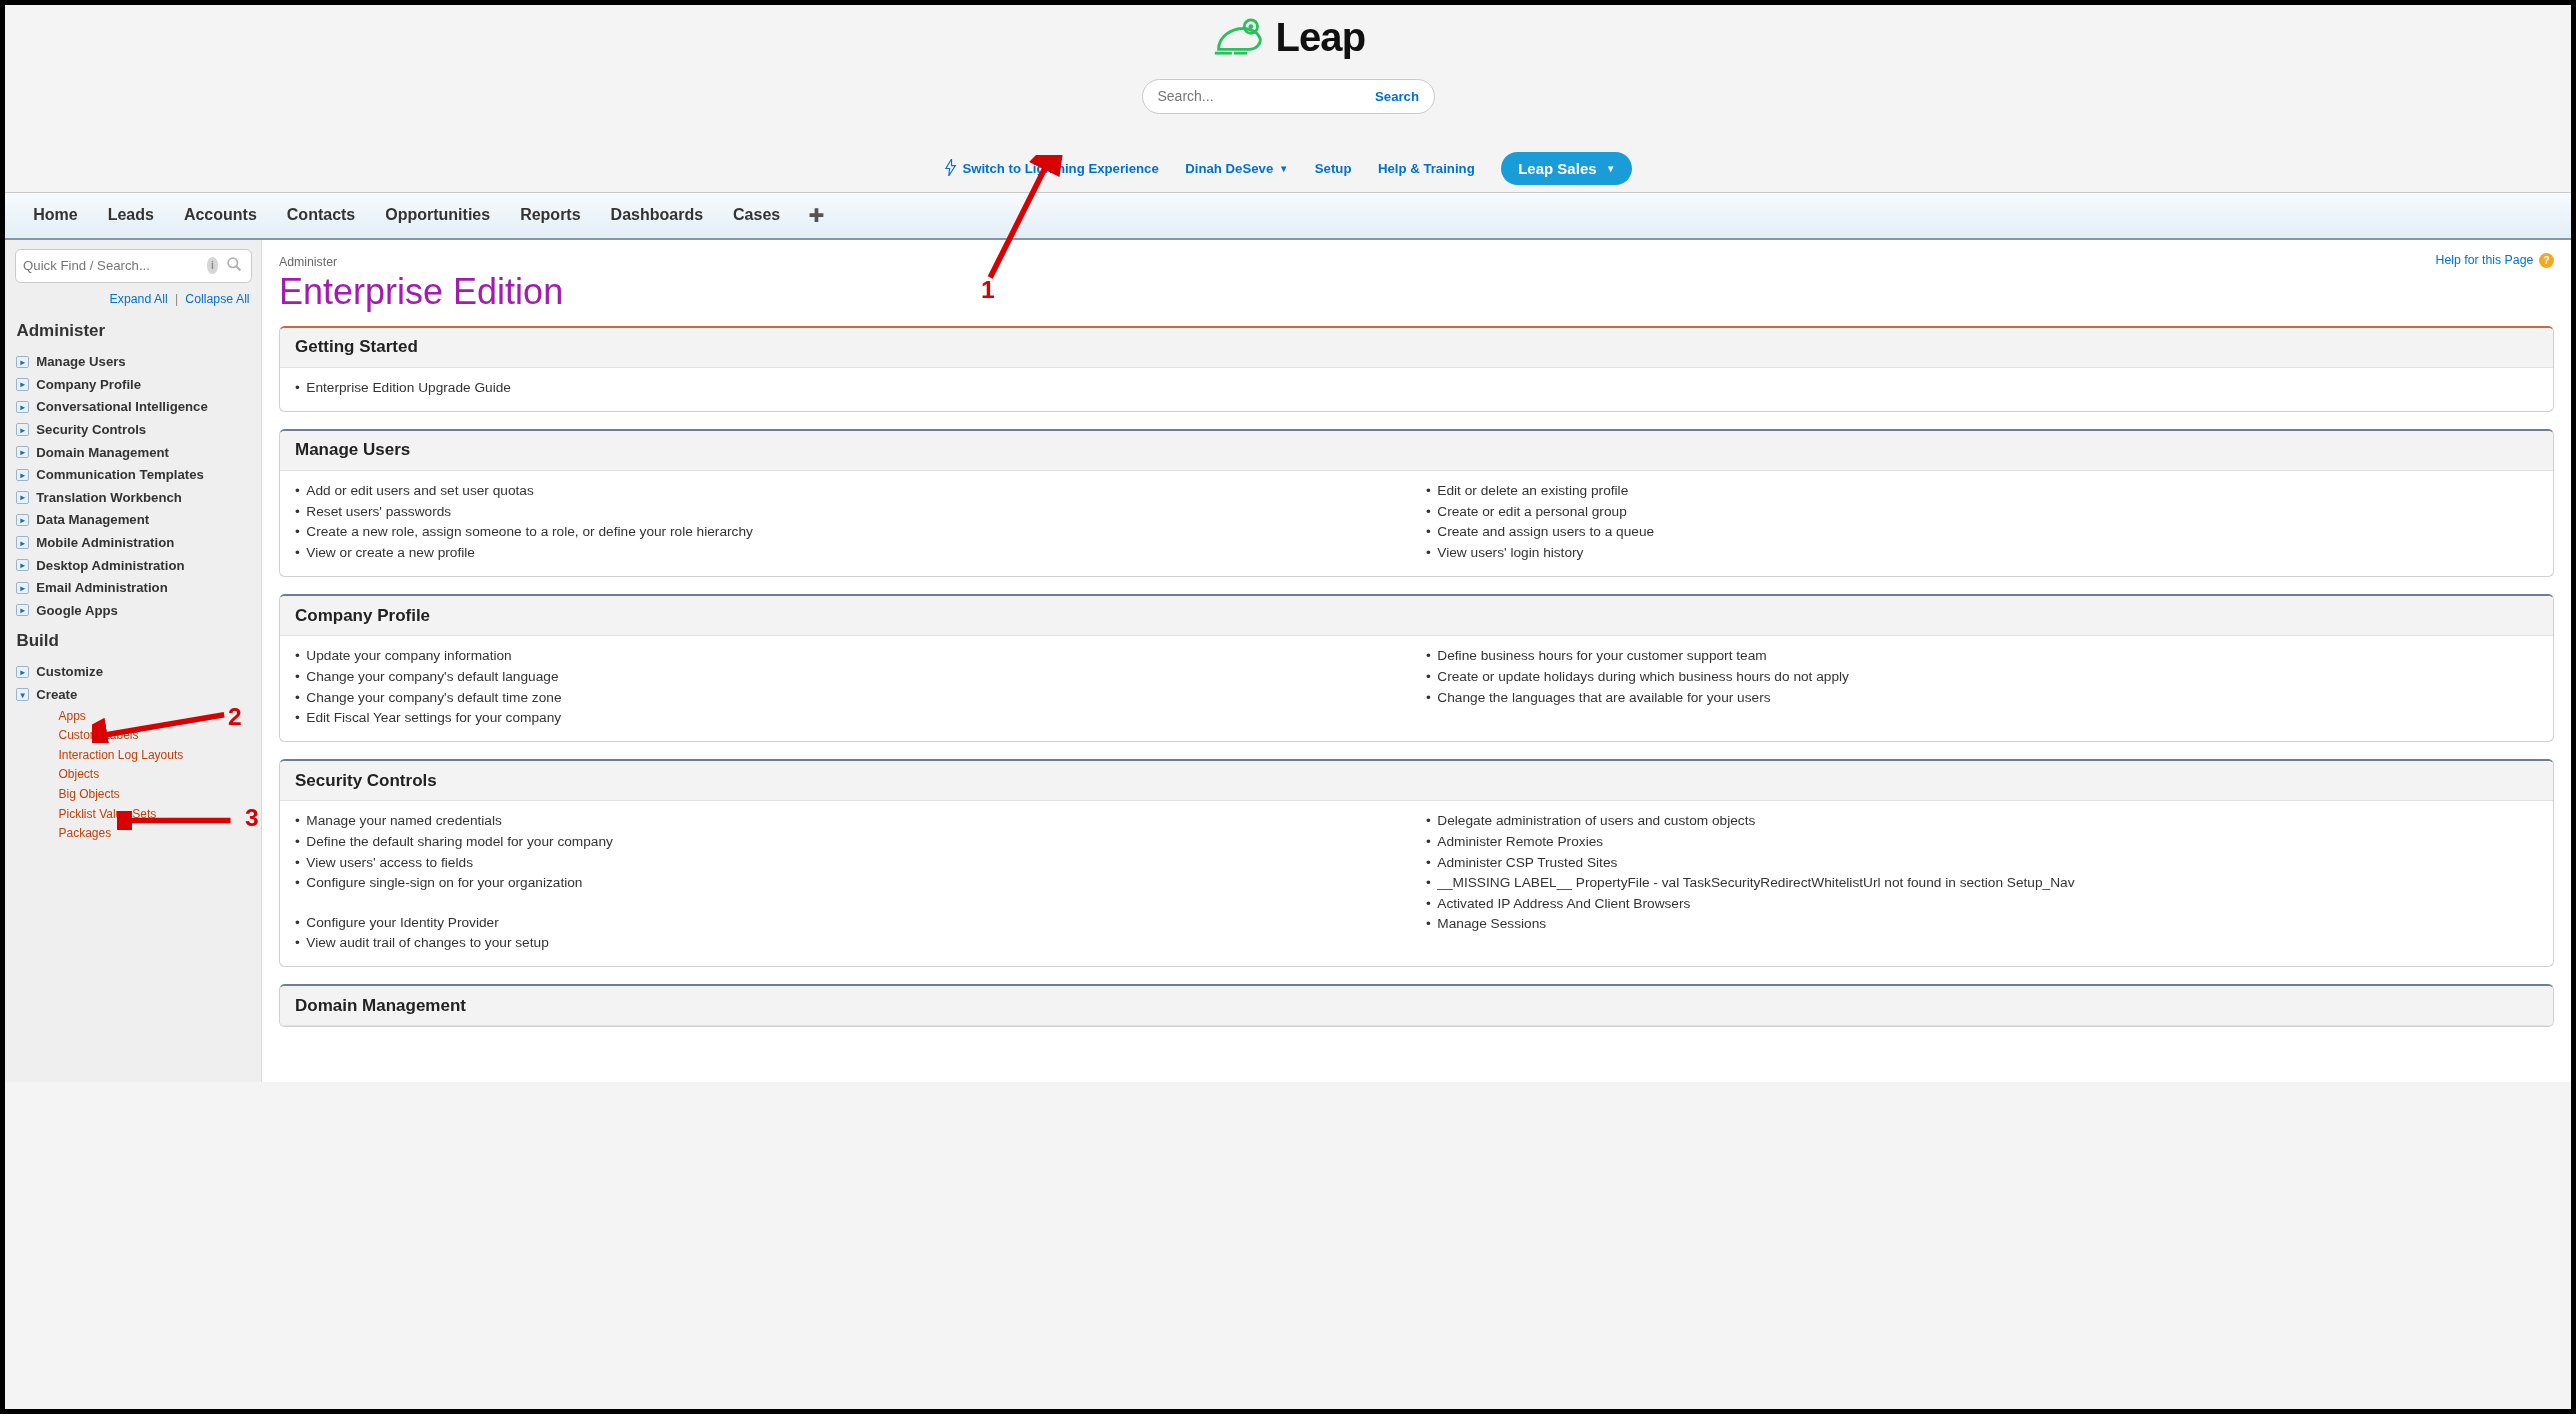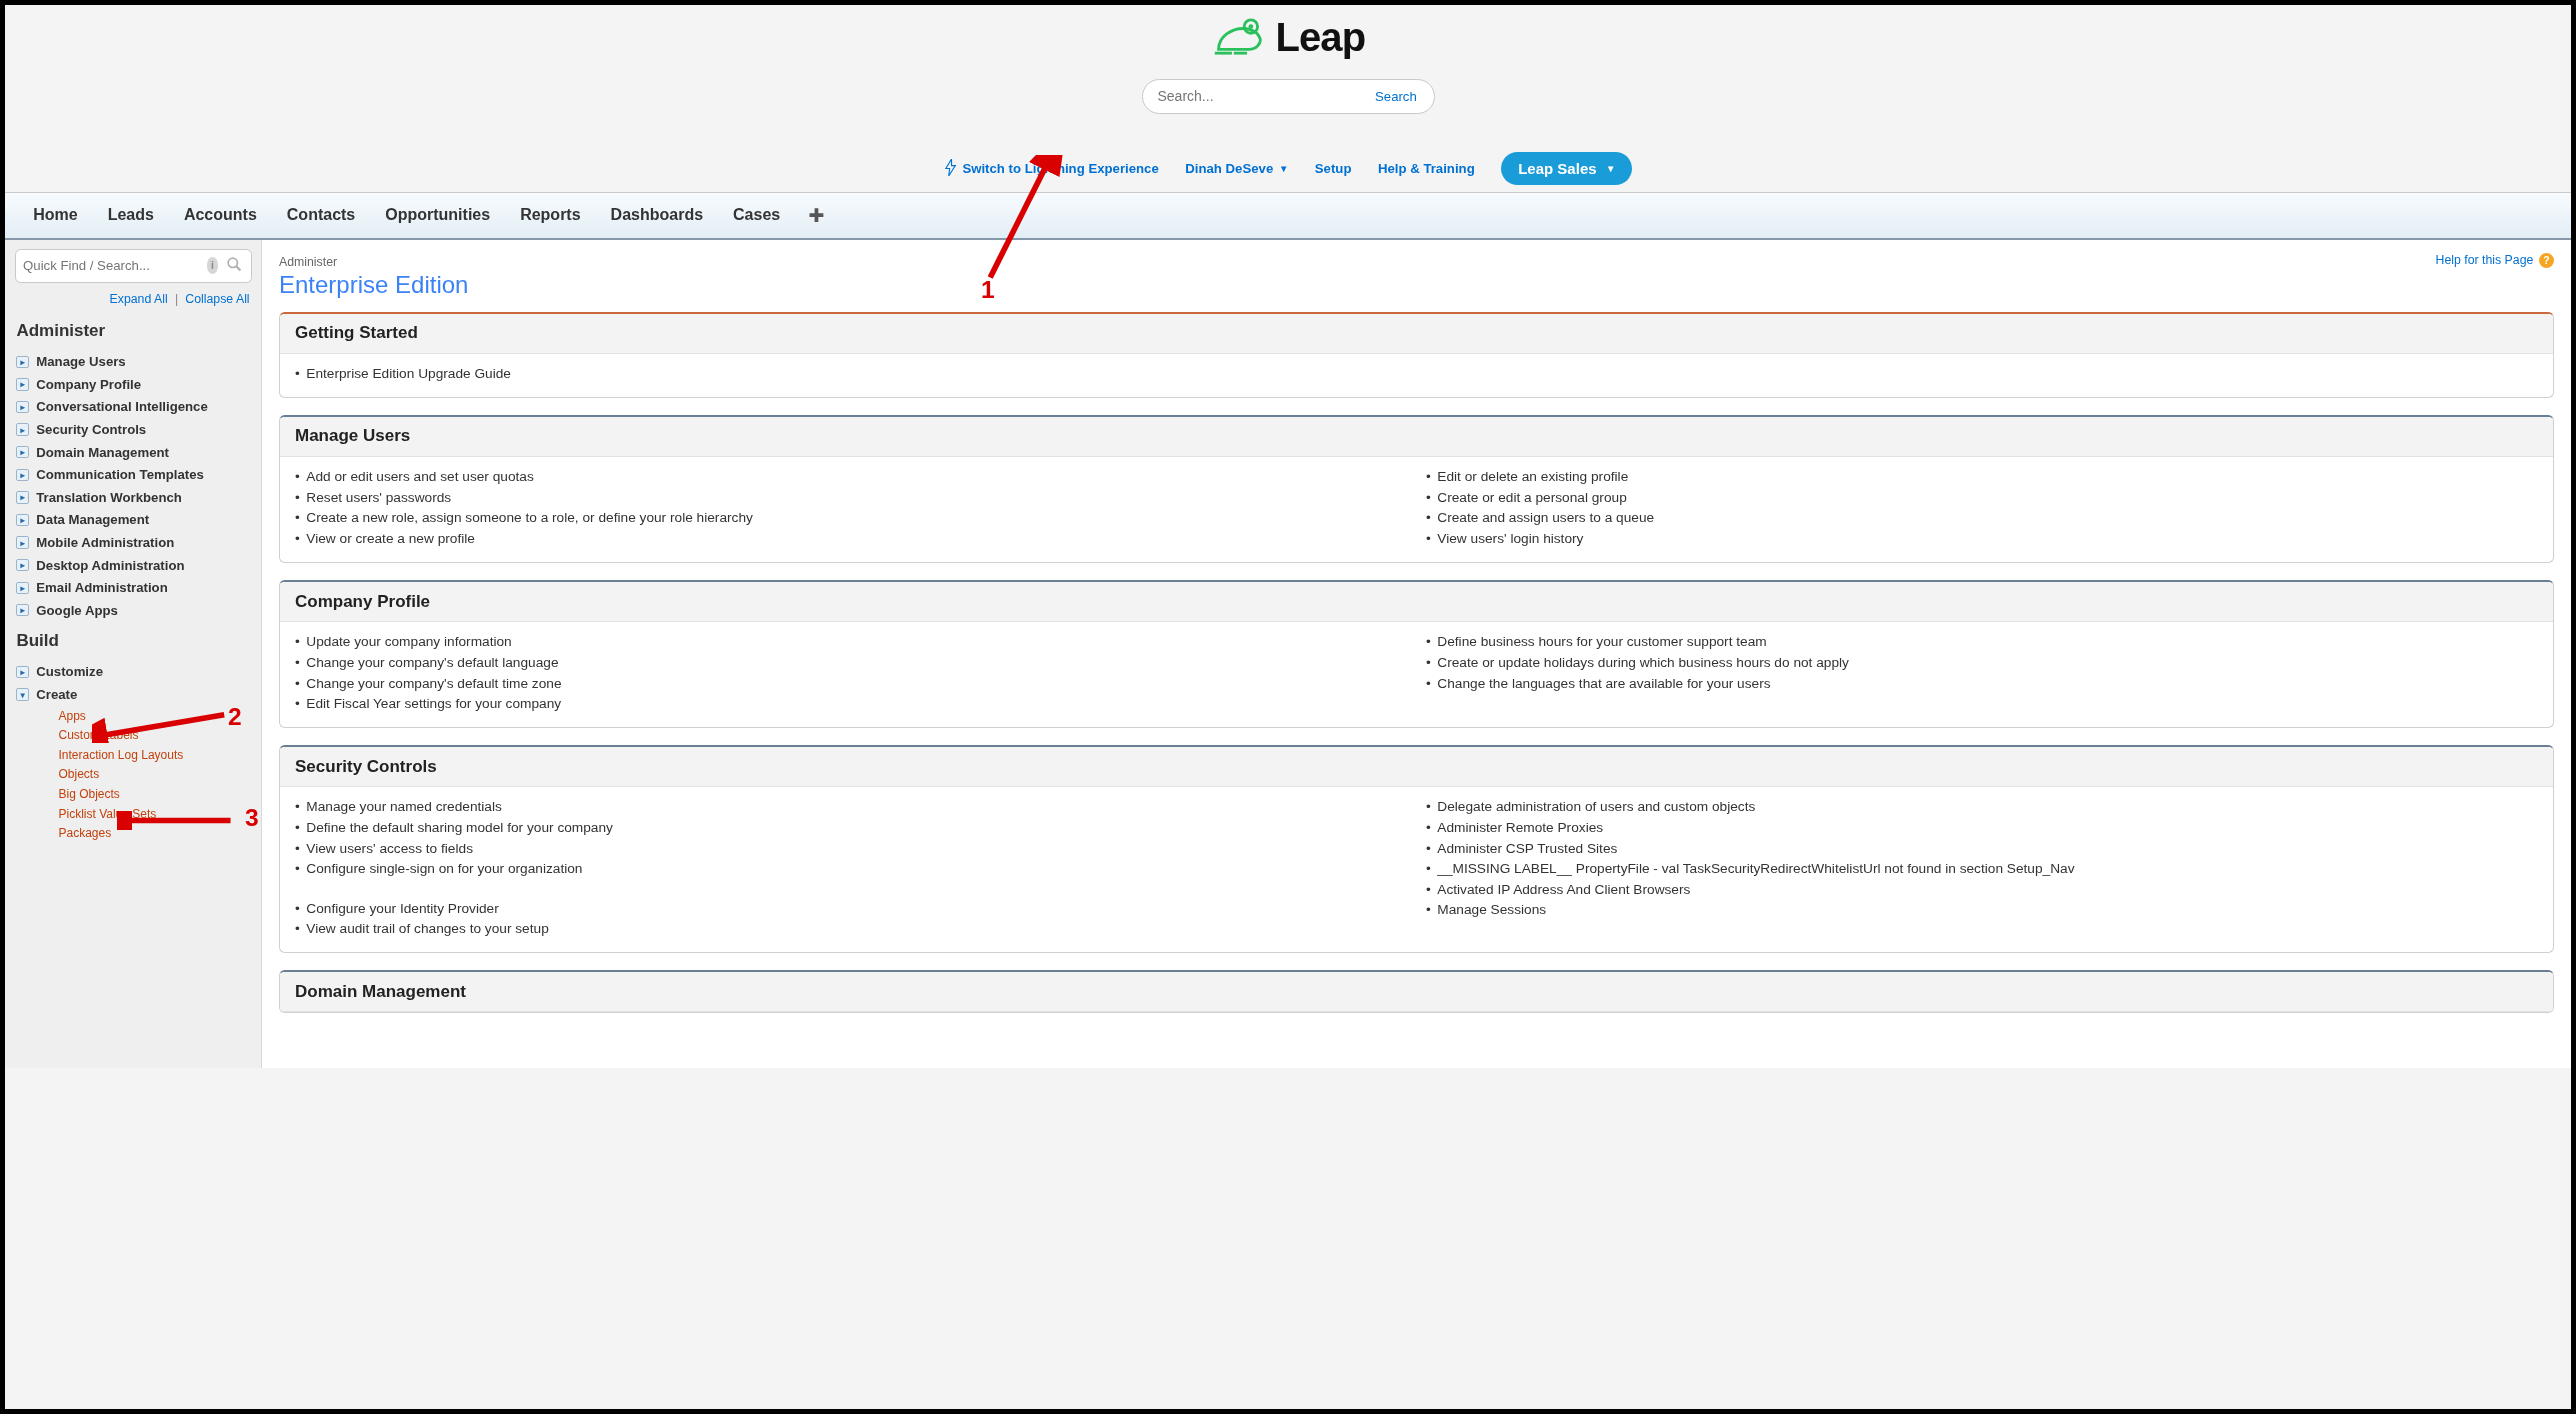--- a/index.html
+++ b/index.html
@@ -24,21 +24,21 @@
 .logo-text { font-size: 40px; font-weight: 700; color: #111; letter-spacing: -0.9px; }
 .search-wrap {
   display: flex; align-items: center;
   background: #fff; border: 0.9px solid #c9c9c9; border-radius: 21px;
   padding: 3.8px 3.8px 3.8px 15px; width: 293px;
 }
 .search-input {
   border: none; outline: none; font-size: 14px; width: 208px; background: transparent;
 }
 .search-btn {
-  color: #0070d2; font-weight: 400; background: transparent; border: none;
+  color: #0070d2; font-weight: 700; background: transparent; border: none;
   font-size: 13.2px; padding: 5.7px 9.5px; cursor: pointer;
 }
 .topbar-spacer { flex: 1; }
 .top-links { display: flex; align-items: center; gap: 26.5px; }
 .top-link { color: #0070d2; font-weight: 600; font-size: 13.2px; cursor: pointer; display: flex; align-items: center; gap: 5.7px; }
 .top-link .chev { font-size: 9.5px; color: #0070d2; }
 .lightning-icon { color: #0070d2; }
 .app-pill {
   background: #1a9cd9; color: #fff; font-weight: 700; font-size: 15px;
   padding: 7.6px 17px; border-radius: 19px; display: flex; align-items: center; gap: 9.5px;
@@ -78,21 +78,21 @@
 }
 .sb-arrow {
   width: 12.3px; height: 12.3px; border: 0.9px solid #9bb4ca; background: #e7f1fa;
   display:flex; align-items:center; justify-content:center; border-radius: 1.9px;
 }
 .sb-arrow::before { content:"▸"; font-size: 8.5px; color: #2a6ca8; }
 .sb-arrow.open::before { content:"▾"; }
 .sb-sub { padding: 2.8px 1.9px 2.8px 44px; font-size: 12px; color: #c2410c; cursor: pointer; }
 .content { flex: 1; background: #fff; padding: 15px 17px 38px 17px; position: relative; }
 .crumb { font-size: 12.3px; color: #666; }
-.page-title { font-size: 24px; font-weight: 400; color: #3b82f6; margin: 1.9px 0 13.2px 0; }
+.page-title { font-size: 36px; font-weight: 400; color: #a21caf; margin: 1.9px 0 13.2px 0; }
 .help-link { position: absolute; top: 13px; right: 17px; color: #0070d2; font-size: 12.3px; display:flex; gap:5.7px; align-items:center; cursor:pointer;}
 .help-badge { width: 15px; height: 15px; background:#f5a623; border-radius:50%; color:#fff; font-size:10.4px; font-weight:700; display:flex;align-items:center;justify-content:center; }
 .card {
   border: 0.9px solid #d0d0d0; border-top: 2.8px solid #c86a3e; border-radius: 5.7px;
   margin-bottom: 17px; overflow: hidden;
 }
 .card.blue { border-top: 2.8px solid #6a7f95; }
 .card-head {
   background: #f3f3f3; padding: 9.5px 15px; font-size: 17px; font-weight: 700; color: #222;
   border-bottom: 0.9px solid #e2e2e2;

